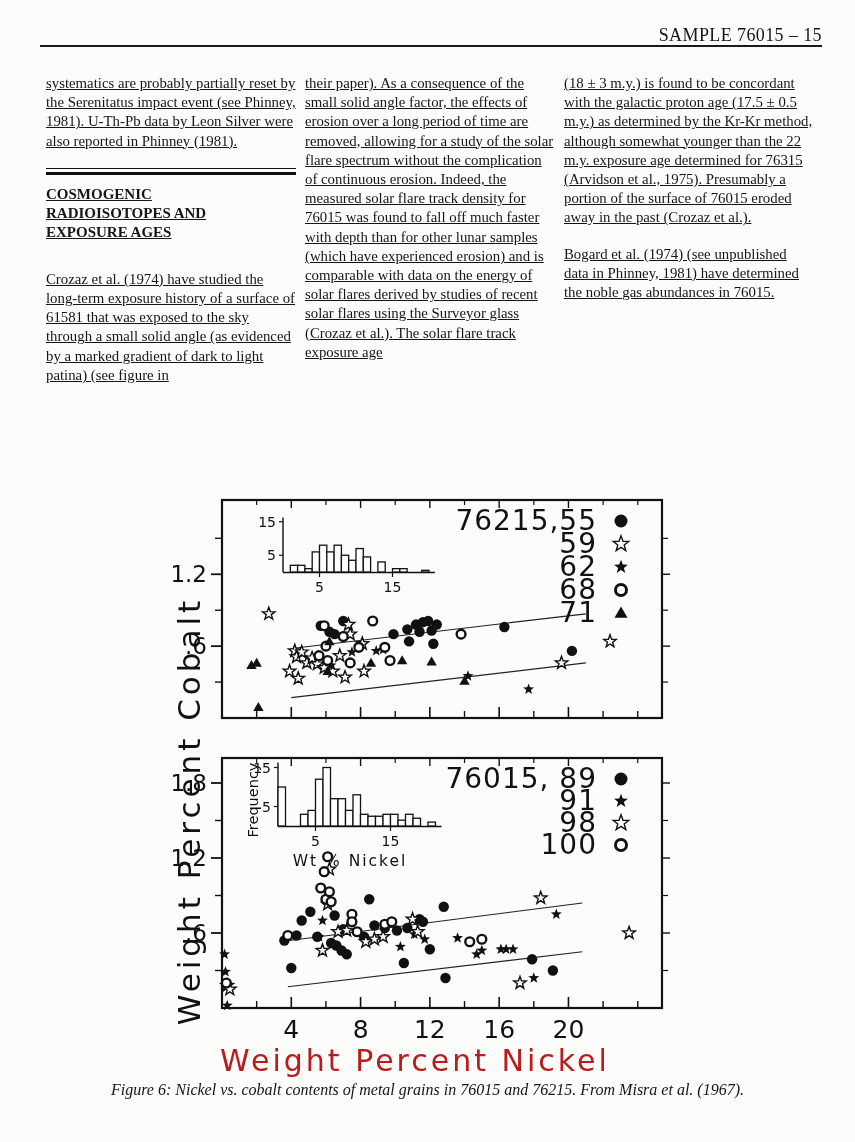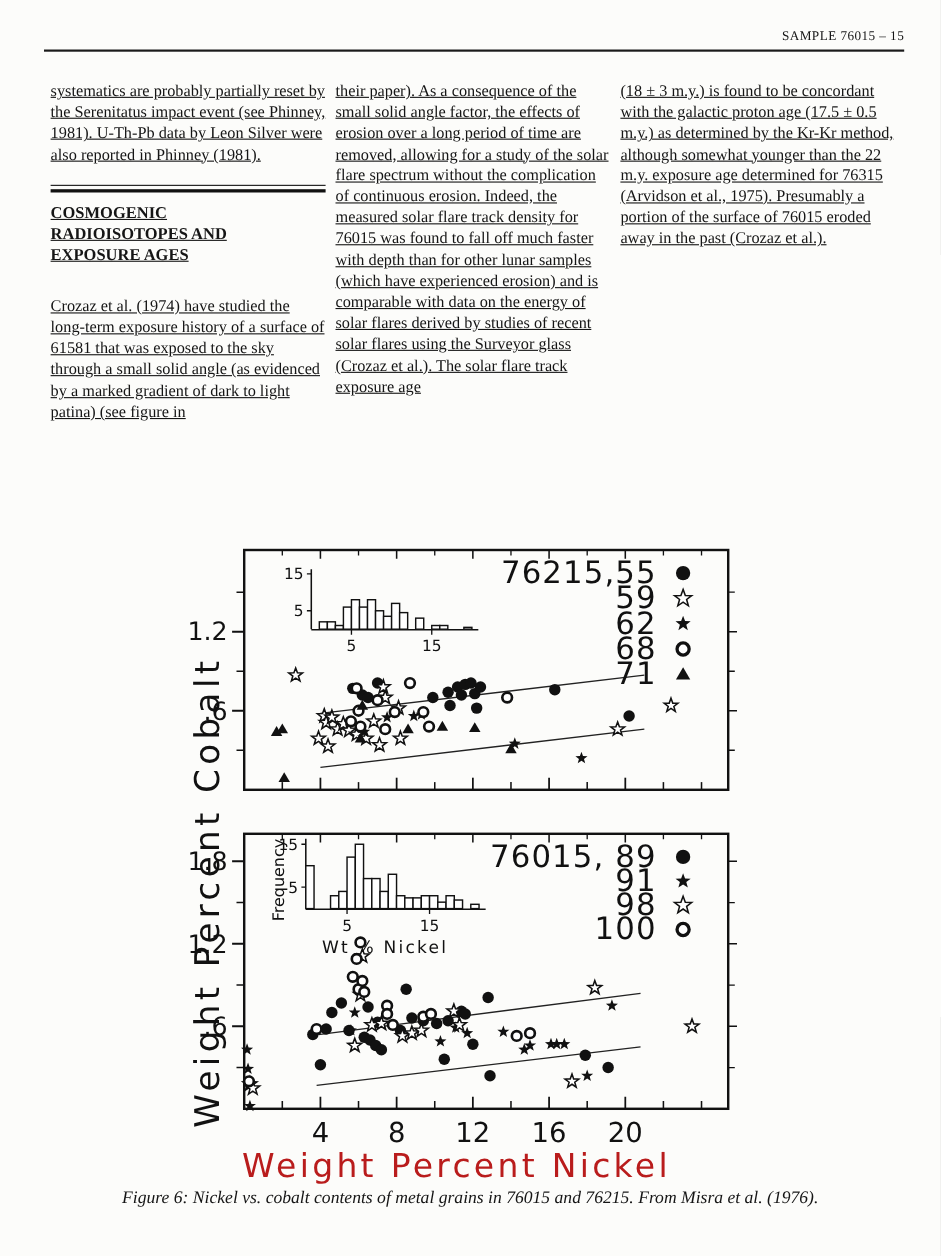--- a/index.html
+++ b/index.html
@@ -1,18 +1,18 @@
 <!DOCTYPE html>
 <html><head>
 <meta charset="utf-8">
 <style>
   html,body{margin:0;padding:0;background:#e9e9e6;}
   .page{position:relative;width:855px;height:1142px;background:#fcfcfa;margin:0 auto;
         font-family:"Liberation Serif",serif;color:#151515;overflow:hidden;}
-  .header-right{position:absolute;top:25px;right:33px;font-size:12px;letter-spacing:.4px;margin-left:16px;}
+  .header-right{position:absolute;top:25px;right:33px;font-size:18px;letter-spacing:.4px;margin-left:16px;}
   .header-rule{position:absolute;top:45px;left:40px;width:782px;border-top:2px solid #1a1a1a;}
   .columns{position:absolute;top:74px;left:46px;width:768px;display:flex;gap:9px;text-decoration:underline;}
   .col{width:250px;font-size:14.8px;line-height:19.2px;}
   .col p{margin:0 0 17px 0;}
   .section-rule{height:3px;border-top:1.5px solid #111;border-bottom:3.5px solid #111;margin:2px 0 10px 0;}
   .heading{font-size:15px;font-weight:bold;line-height:19px;margin:0 0 28px 0;white-space:pre-line;}
   .figure{position:absolute;top:480px;left:0;width:855px;height:645px;}
   .ylab{position:absolute;left:-76px;top:310px;width:530px;height:42px;line-height:42px;text-align:center;
         transform:rotate(-90deg);font-family:"DejaVu Sans",sans-serif;font-size:31px;letter-spacing:4px;color:#111;}
   .xlab{position:absolute;left:150px;top:563px;width:530px;text-align:center;
@@ -38,20 +38,21 @@
       <div class="heading">COSMOGENIC
 RADIOISOTOPES AND
 EXPOSURE AGES</div>
       <p>Crozaz et al. (1974) have studied the long-term exposure history of a surface of 61581 that was exposed to the sky through a small solid angle (as evidenced by a marked gradient of dark to light patina) (see figure in</p>
     </div>
     <div class="col">
       <p>their paper).  As a consequence of the small solid angle factor, the effects of erosion over a long period of time are removed, allowing for a study of the solar flare spectrum without the complication of continuous erosion.  Indeed, the measured solar flare track density for 76015 was found to fall off much faster with depth than for other lunar samples (which have experienced erosion) and is comparable with data on the energy of solar flares derived by studies of recent solar flares using the Surveyor glass (Crozaz et al.).  The solar flare track exposure age</p>
     </div>
     <div class="col">
       <p>(18 ± 3 m.y.) is found to be concordant with the galactic proton age (17.5 ± 0.5 m.y.) as determined by the Kr-Kr method, although somewhat younger than the 22 m.y. exposure age determined for 76315 (Arvidson et al., 1975).  Presumably a portion of the surface of 76015 eroded away in the past (Crozaz et al.).</p>
+      <p>Bogard et al. (1974) (see unpublished data in Phinney, 1981) have determined the noble gas abundances in 76015.</p>
     </div>
   </div>
 
   <div class="figure">
     <div class="ylab">Weight Percent Cobalt</div>
     <svg id="panel1" class="panel" width="530" height="245">
         <rect x="72" y="15" width="440" height="218" fill="none" stroke="#111" stroke-width="2.2"></rect>
         <line x1="141.29133858267716" y1="233" x2="141.29133858267716" y2="222" stroke="#111" stroke-width="1.6"></line>
         <line x1="141.29133858267716" y1="15" x2="141.29133858267716" y2="23" stroke="#111" stroke-width="1.4"></line>
         <line x1="210.58267716535434" y1="233" x2="210.58267716535434" y2="222" stroke="#111" stroke-width="1.6"></line>
@@ -340,16 +341,16 @@
         <text x="447" y="43" text-anchor="end" font-size="28" letter-spacing="1" font-family="DejaVu Sans, sans-serif" fill="#111">76015, 89</text>
         <circle cx="471" cy="34" r="6.5" fill="#111"></circle>
         <text x="447" y="65" text-anchor="end" font-size="28" letter-spacing="1" font-family="DejaVu Sans, sans-serif" fill="#111">91</text>
         <polygon points="471.0,48.8 472.8,53.6 477.9,53.8 473.9,56.9 475.3,61.9 471.0,59.0 466.7,61.9 468.1,56.9 464.1,53.8 469.2,53.6" fill="#111"></polygon>
         <text x="447" y="87" text-anchor="end" font-size="28" letter-spacing="1" font-family="DejaVu Sans, sans-serif" fill="#111">98</text>
         <polygon points="471.0,69.8 473.0,75.3 478.8,75.5 474.2,79.0 475.8,84.7 471.0,81.4 466.2,84.7 467.8,79.0 463.2,75.5 469.0,75.3" fill="#fff" stroke="#111" stroke-width="1.4"></polygon>
         <text x="447" y="109" text-anchor="end" font-size="28" letter-spacing="1" font-family="DejaVu Sans, sans-serif" fill="#111">100</text>
         <circle cx="471" cy="100" r="5.5" fill="#fff" stroke="#111" stroke-width="3"></circle>
       </svg>
     <div class="xlab">Weight Percent Nickel</div>
-    <div class="caption">Figure 6:  Nickel vs. cobalt contents of metal grains in 76015 and 76215.  From Misra et al. (1976).</div>
+    <div class="caption">Figure 6:  Nickel vs. cobalt contents of metal grains in 76015 and 76215.  From Misra et al. (1967).</div>
   </div>
 
 </div>
 
 </body></html>

